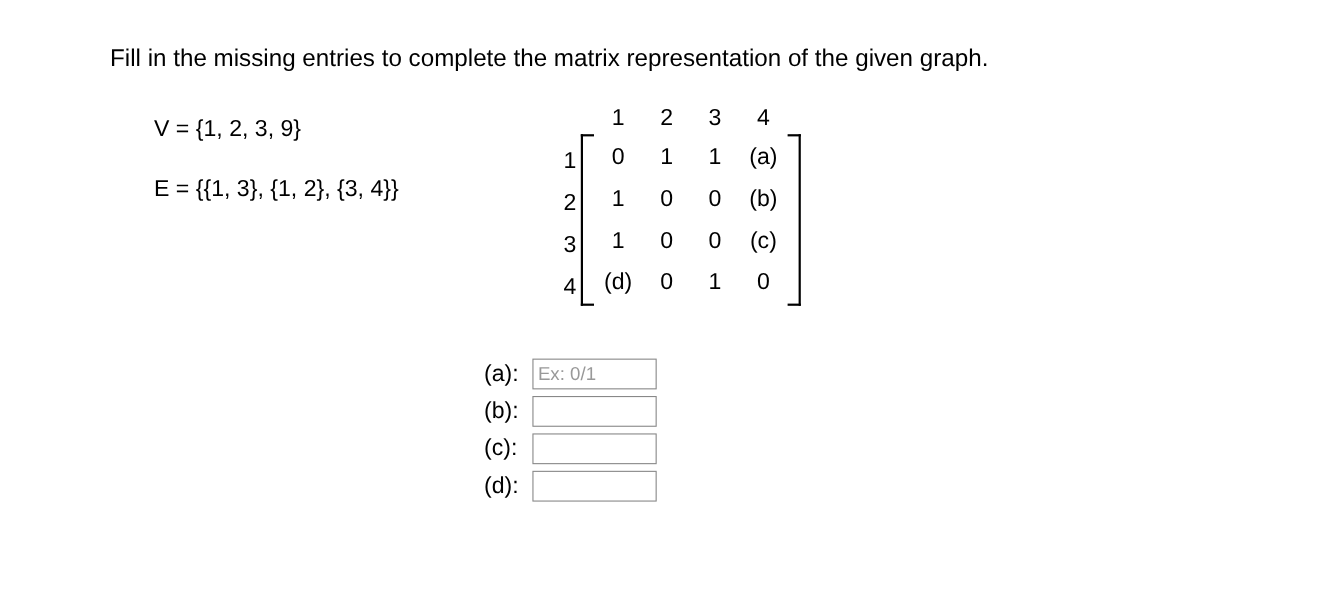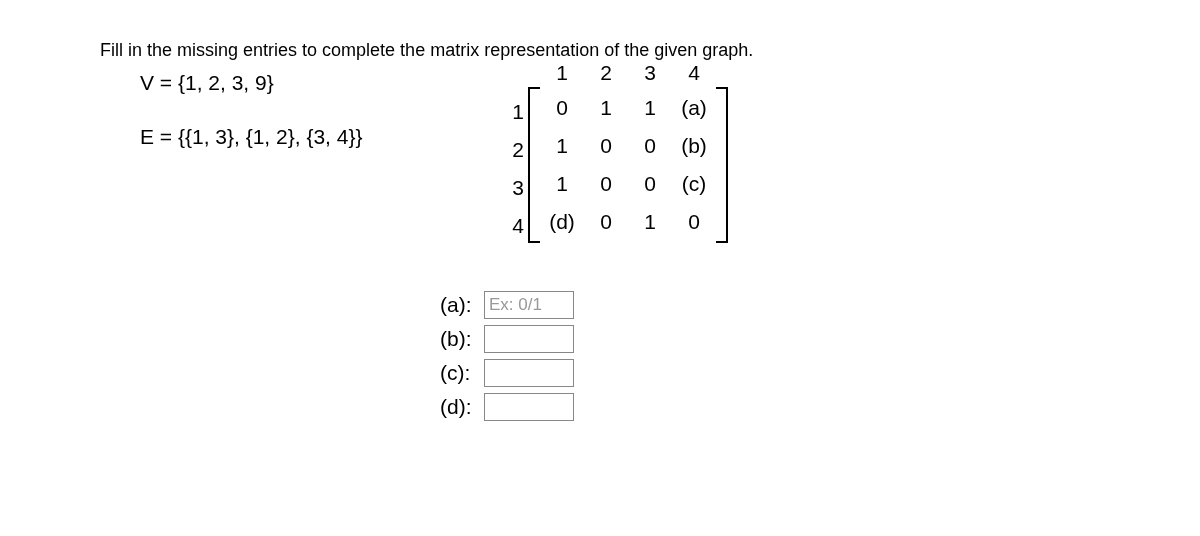--- a/index.html
+++ b/index.html
@@ -10,21 +10,22 @@
     body {
       font-family: Arial, Helvetica, sans-serif;
       font-size: 21px;
       color: #000;
       background: #fff;
       padding: 40px 100px;
       width: 1200px;
       height: 536px;
     }
     .instruction {
-      font-size: 18px;
+      margin-bottom: 30px;
+      font-size: 22px;
     }
     .content-row {
       display: flex;
       align-items: flex-start;
       gap: 40px;
     }
     .left-col {
       padding-top: 10px;
       padding-left: 40px;
       min-width: 300px;
@@ -102,21 +103,21 @@
       display: flex;
       align-items: center;
       gap: 8px;
       margin-bottom: 6px;
       font-size: 21px;
     }
     .input-row label {
       min-width: 36px;
     }
     .num-input {
-      width: 90px;
+      width: 113px;
       height: 28px;
       border: 1px solid #888;
       font-size: 17px;
       padding: 2px 4px;
       font-family: Arial, Helvetica, sans-serif;
     }
     .num-input::placeholder {
       color: #999;
     }
   </style>

